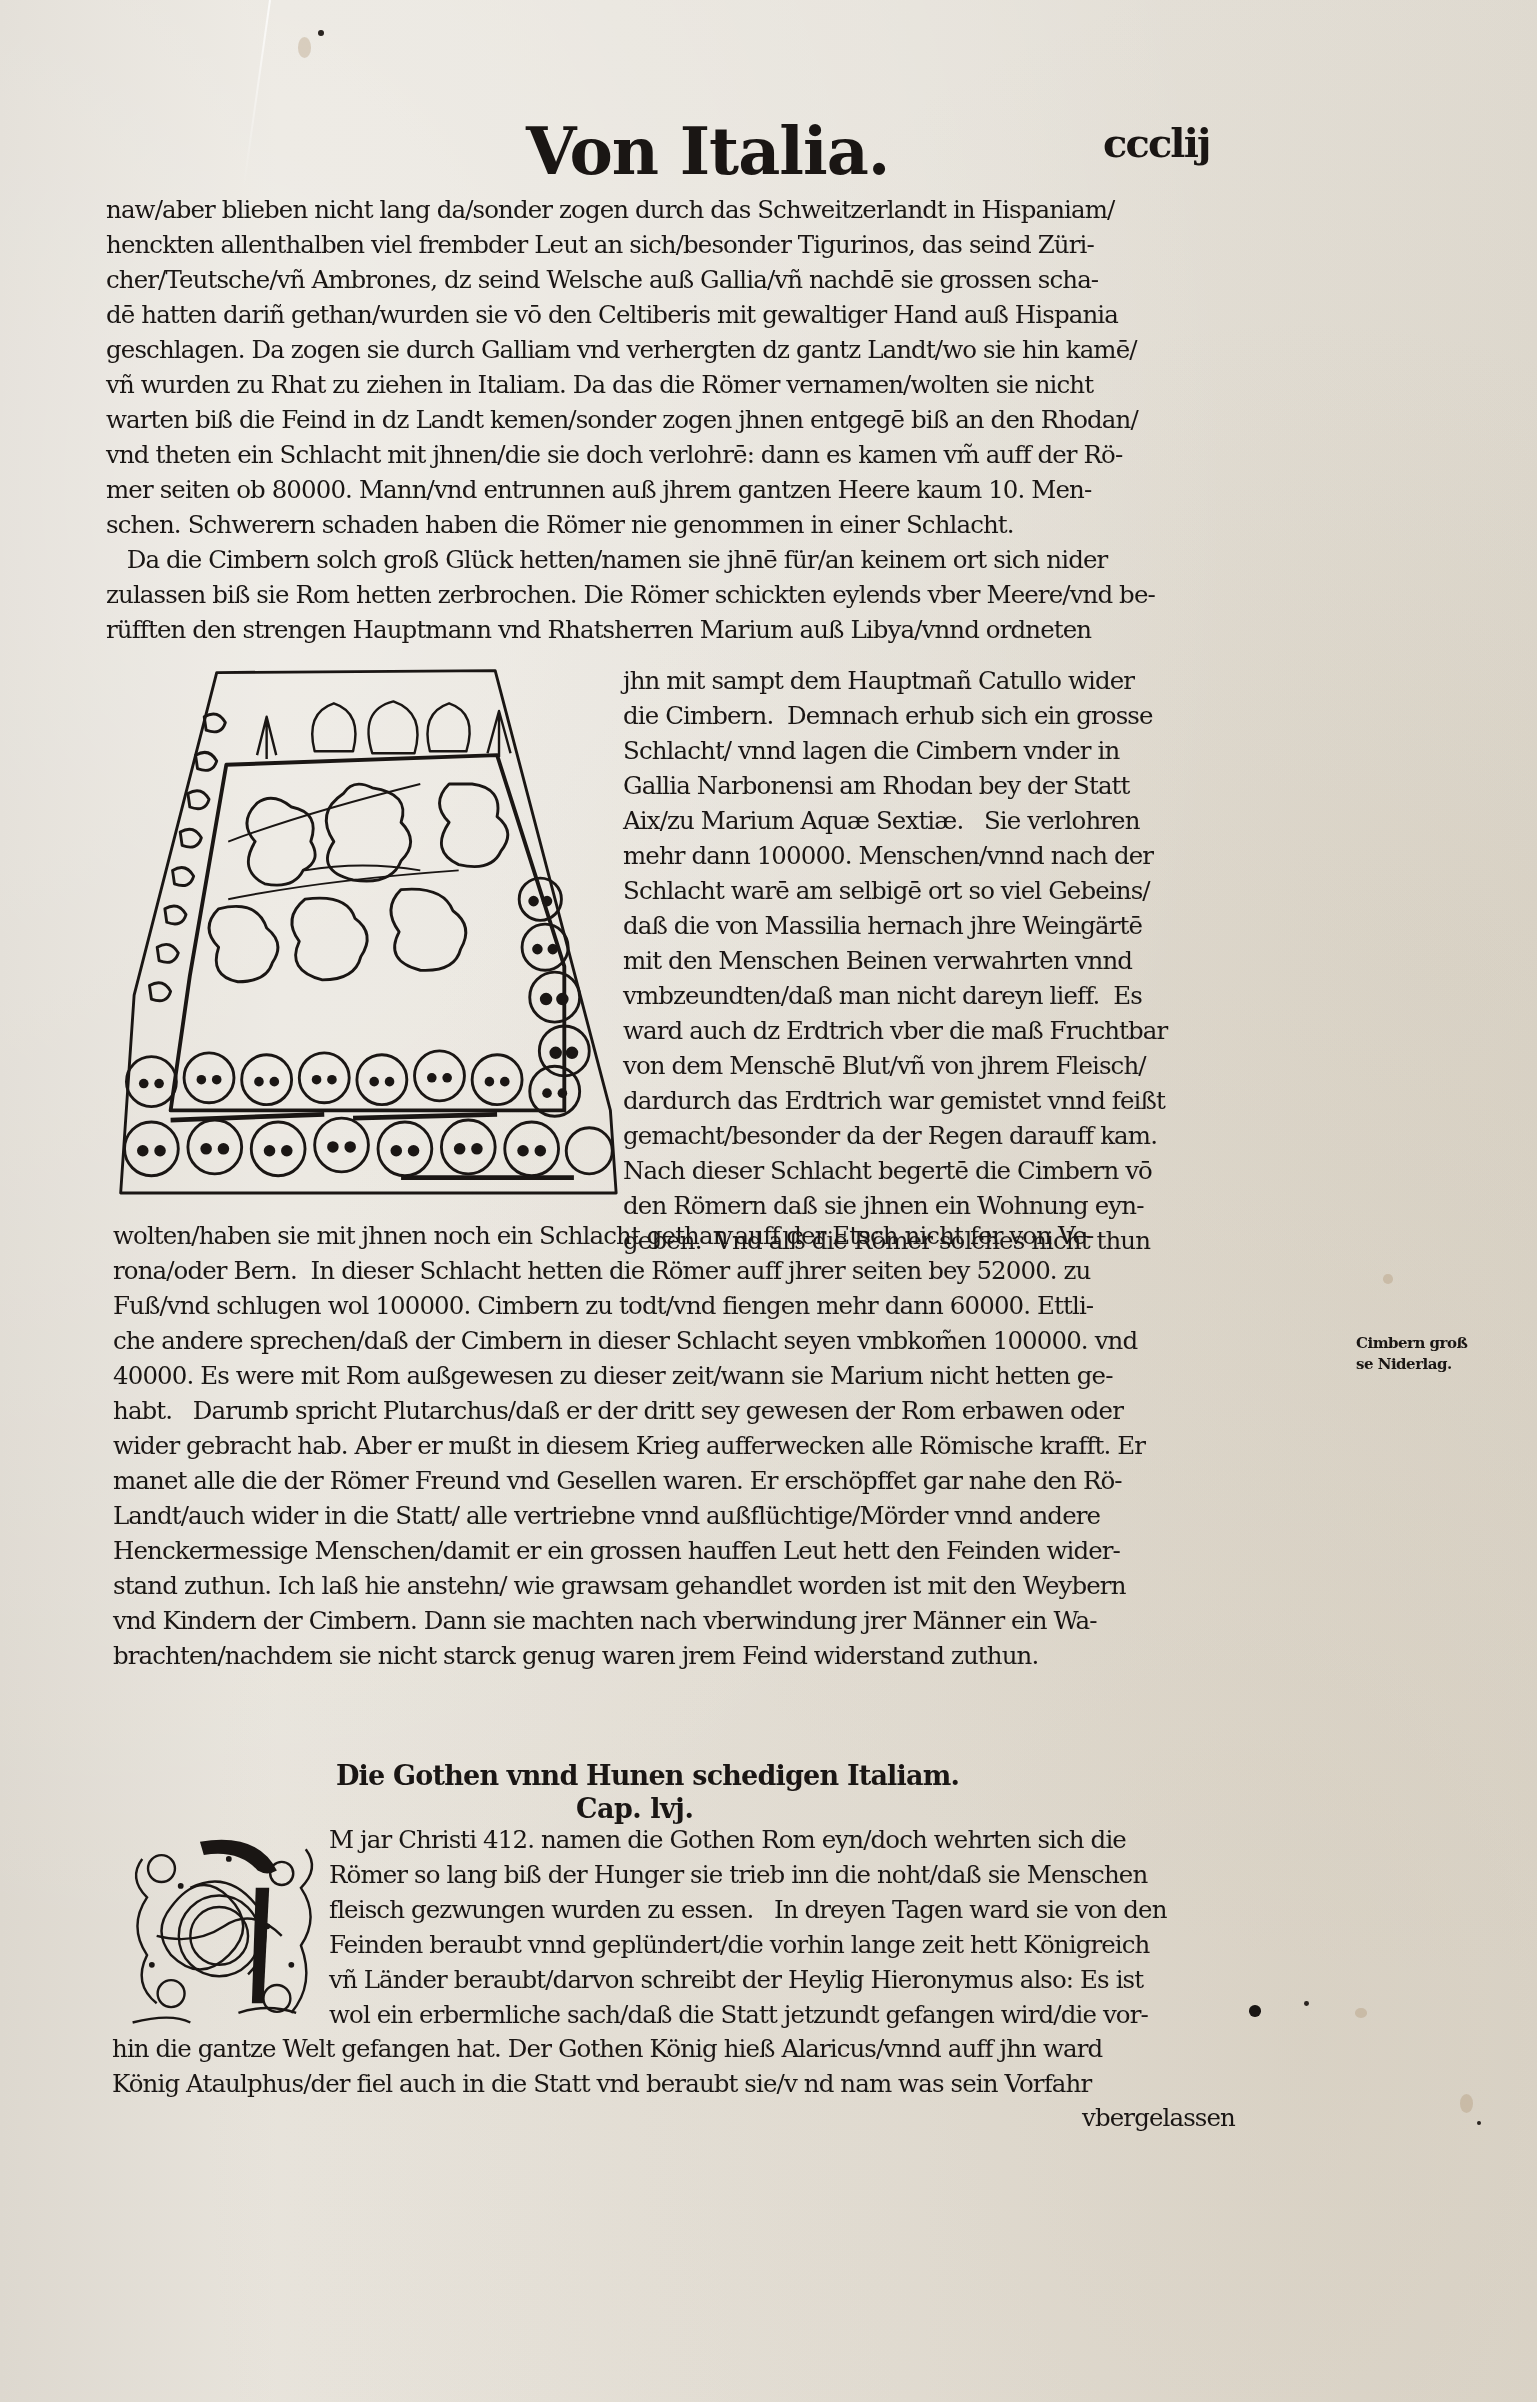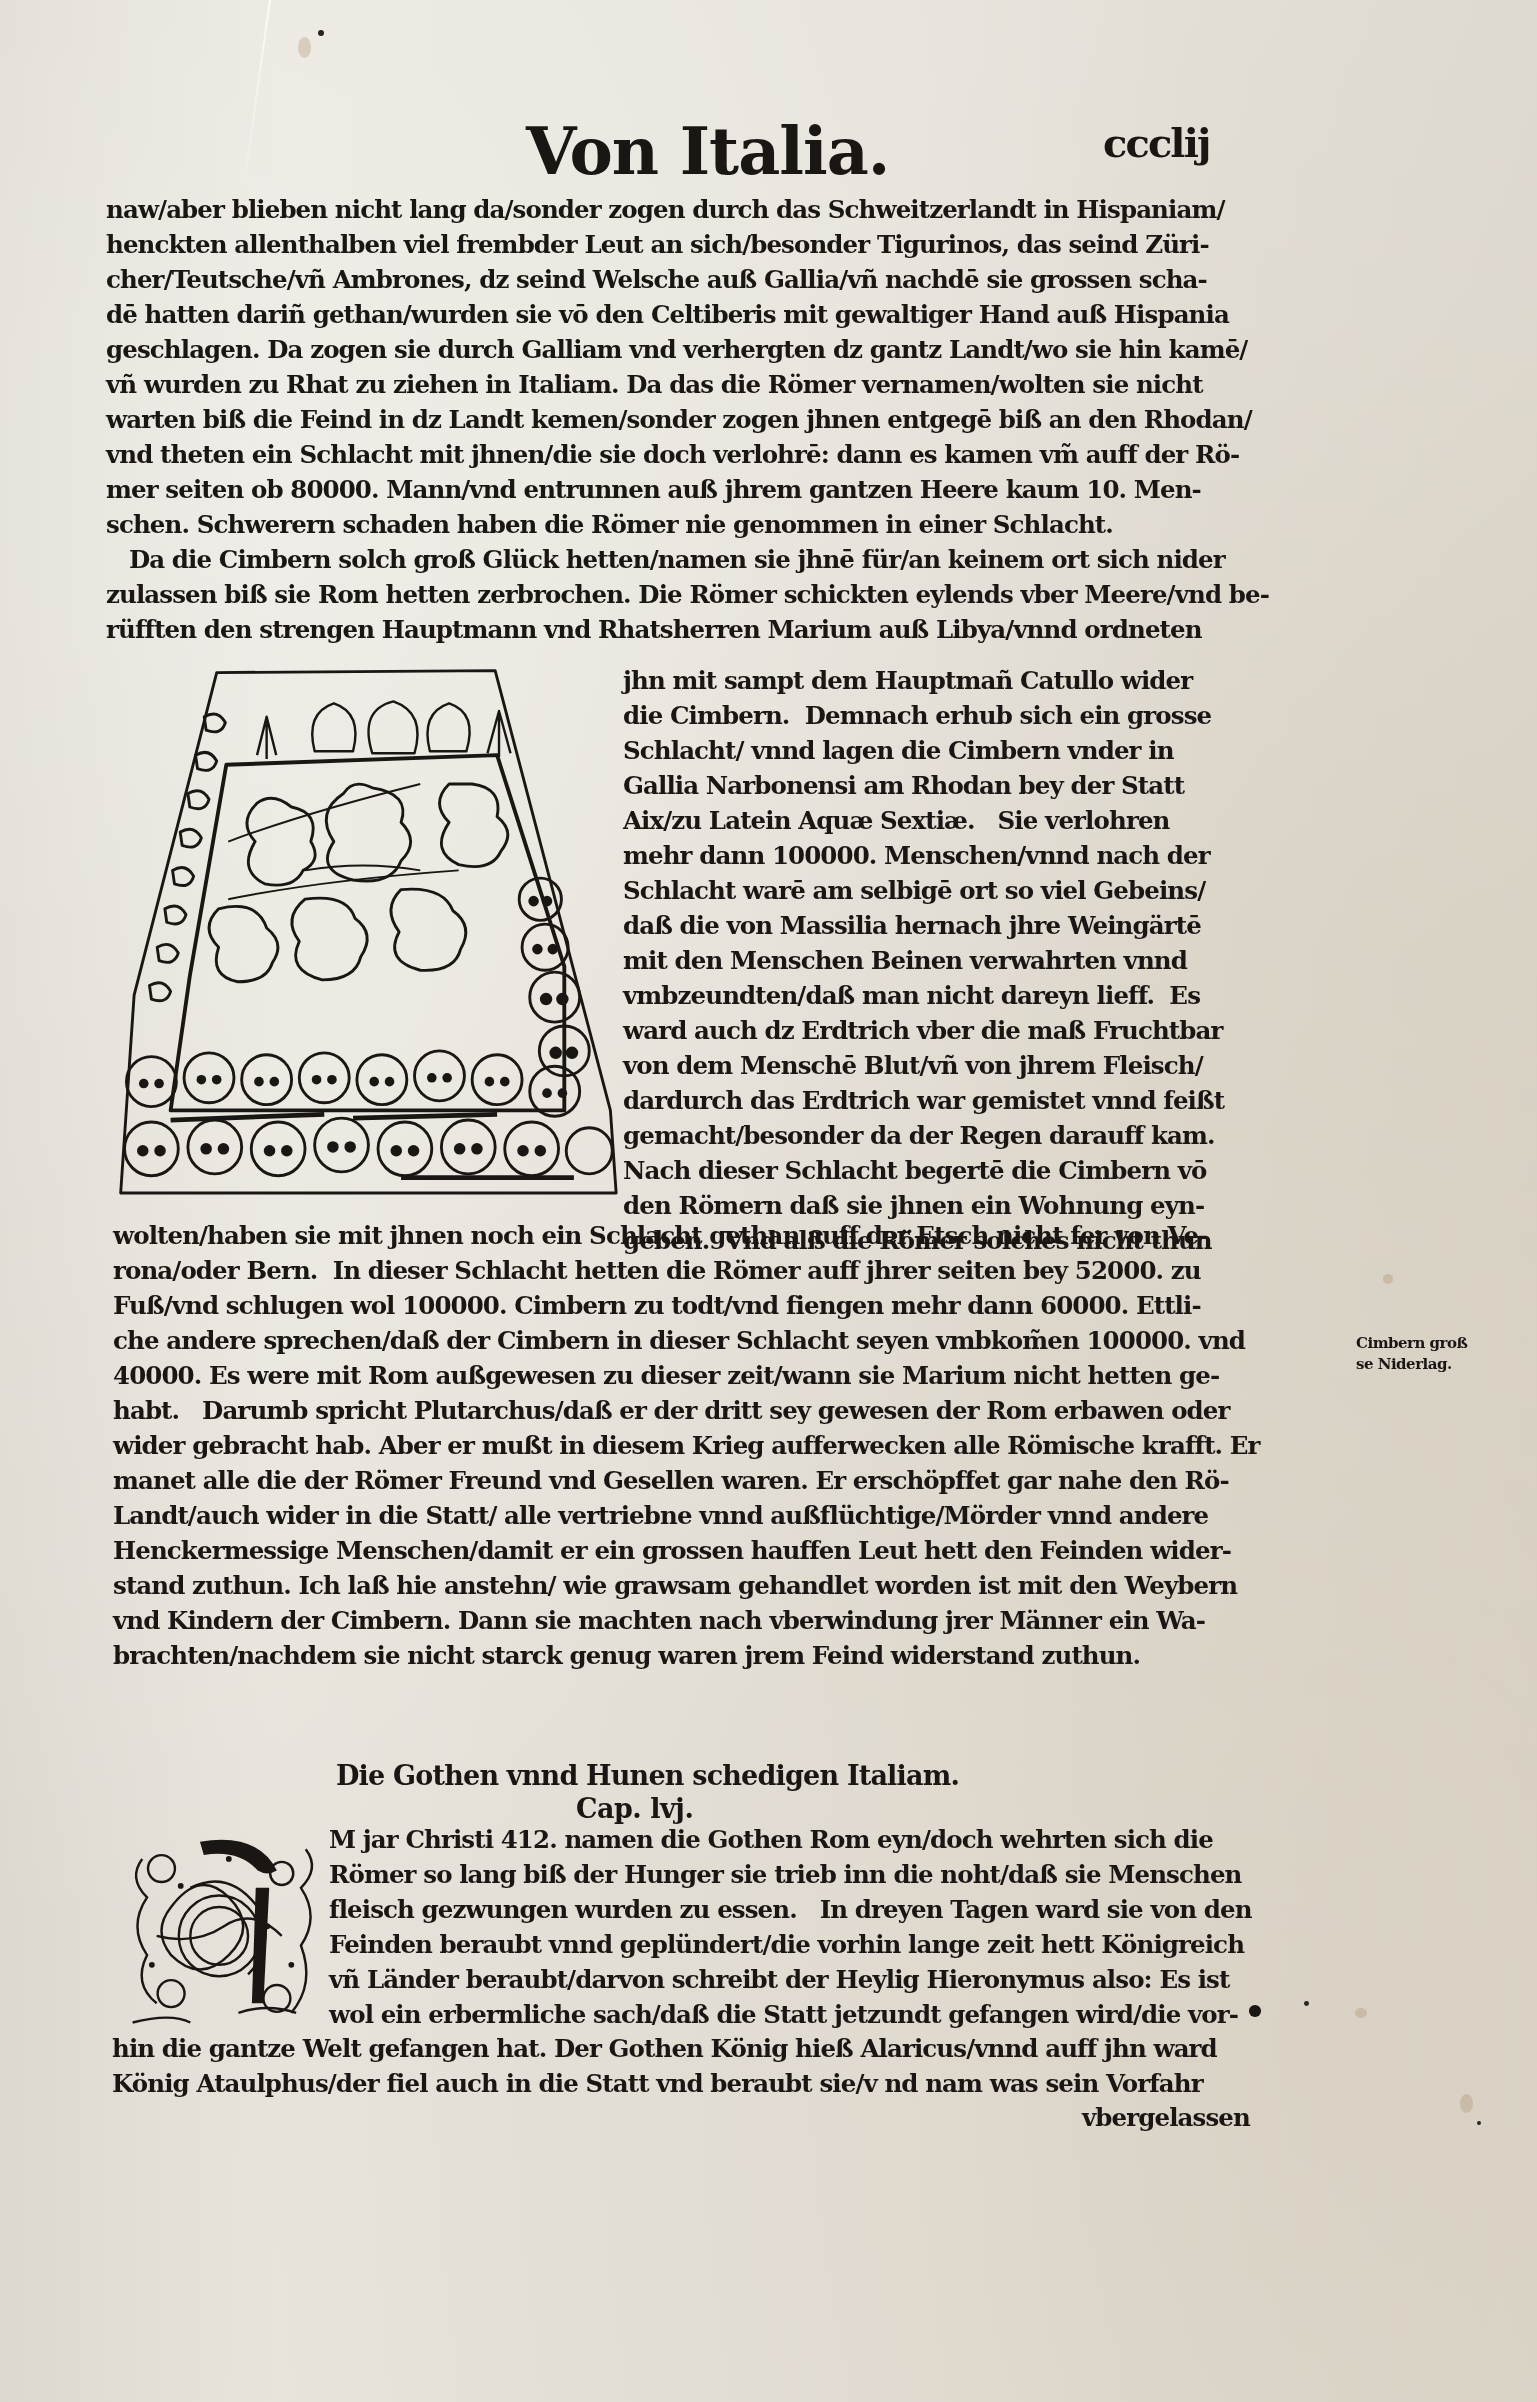--- a/index.html
+++ b/index.html
@@ -28,21 +28,21 @@
   .running-title {
     position: absolute; left: 526px; top: 0;
     font-family: "DejaVu Serif", serif; font-weight: bold; font-size: 65px; letter-spacing: -1px;
   }
   .folio {
     position: absolute; left: 1103px; top: 5.8px;
     font-family: "DejaVu Serif", serif; font-weight: bold; font-size: 40px; letter-spacing: -1.9px;
   }
   .text {
     font-family: "DejaVu Serif", serif; font-size: 24.5px; line-height: 35px;
-    letter-spacing: -0.9px; white-space: nowrap; font-weight: 700;
+    letter-spacing: -0.9px; white-space: nowrap; font-weight: 400;
   }
   .line { display: block; height: 35px; }
   .block1 { position: absolute; left: 106px; top: 192px; width: 1114px; }
   .block2 { position: absolute; left: 623px; top: 637px; width: 605px; margin-top: 26px; }
   .block3 { position: absolute; left: 113px; top: 1218px; width: 1114px; }
   .block4 { position: absolute; left: 329px; top: 1822px; width: 903px; }
   .block5 { position: absolute; left: 112px; top: 2031px; width: 1114px; }
   .catchword { position: absolute; left: 1082px; top: 2100px; }
   .woodcut { position: absolute; left: 113px; top: 659px; width: 507px; height: 538px; }
   .marginal {
@@ -209,21 +209,21 @@
       </g>
     </g>
   </svg>
 </div>
 
 <div class="text block2">
   <span class="line">jhn mit sampt dem Hauptmañ Catullo wider</span>
   <span class="line" style="white-space:pre">die Cimbern.  Demnach erhub sich ein grosse</span>
   <span class="line">Schlacht/ vnnd lagen die Cimbern vnder in</span>
   <span class="line">Gallia Narbonensi am Rhodan bey der Statt</span>
-  <span class="line" style="white-space:pre">Aix/zu Latein Aquæ Sextiæ.   Sie verlohren</span>
+  <span class="line" style="white-space:pre">Aix/zu Marium Aquæ Sextiæ.   Sie verlohren</span>
   <span class="line">mehr dann 100000. Menschen/vnnd nach der</span>
   <span class="line">Schlacht warē am selbigē ort so viel Gebeins/</span>
   <span class="line">daß die von Massilia hernach jhre Weingärtē</span>
   <span class="line">mit den Menschen Beinen verwahrten vnnd</span>
   <span class="line" style="white-space:pre">vmbzeundten/daß man nicht dareyn lieff.  Es</span>
   <span class="line">ward auch dz Erdtrich vber die maß Fruchtbar</span>
   <span class="line">von dem Menschē Blut/vñ von jhrem Fleisch/</span>
   <span class="line">dardurch das Erdtrich war gemistet vnnd feißt</span>
   <span class="line">gemacht/besonder da der Regen darauff kam.</span>
   <span class="line">Nach dieser Schlacht begertē die Cimbern vō</span>

